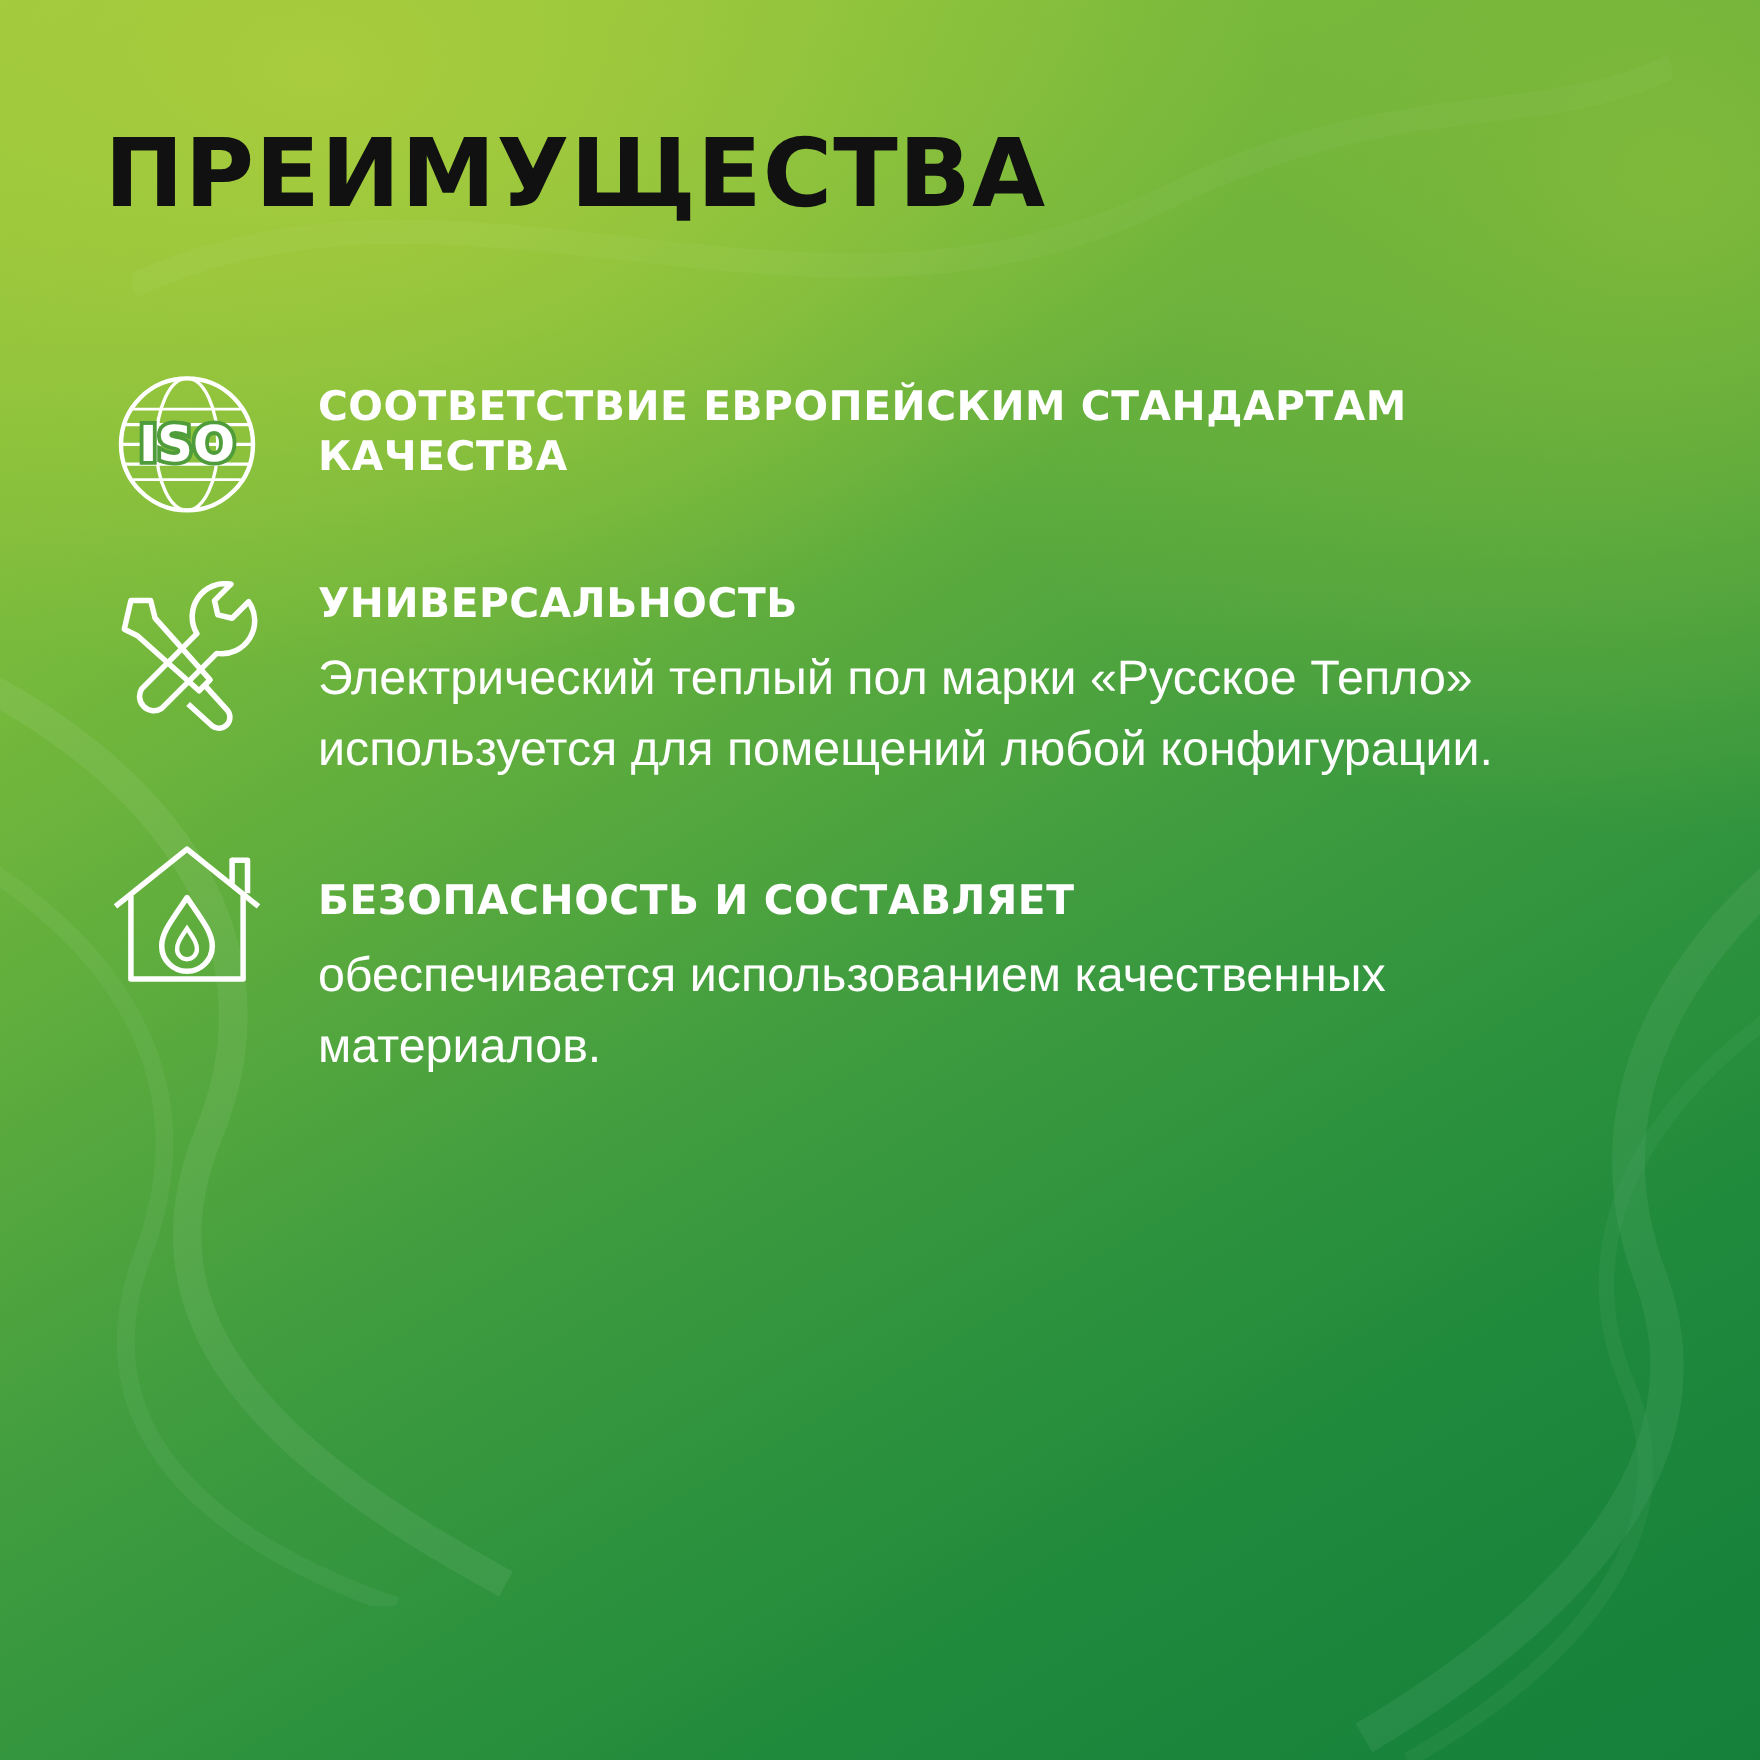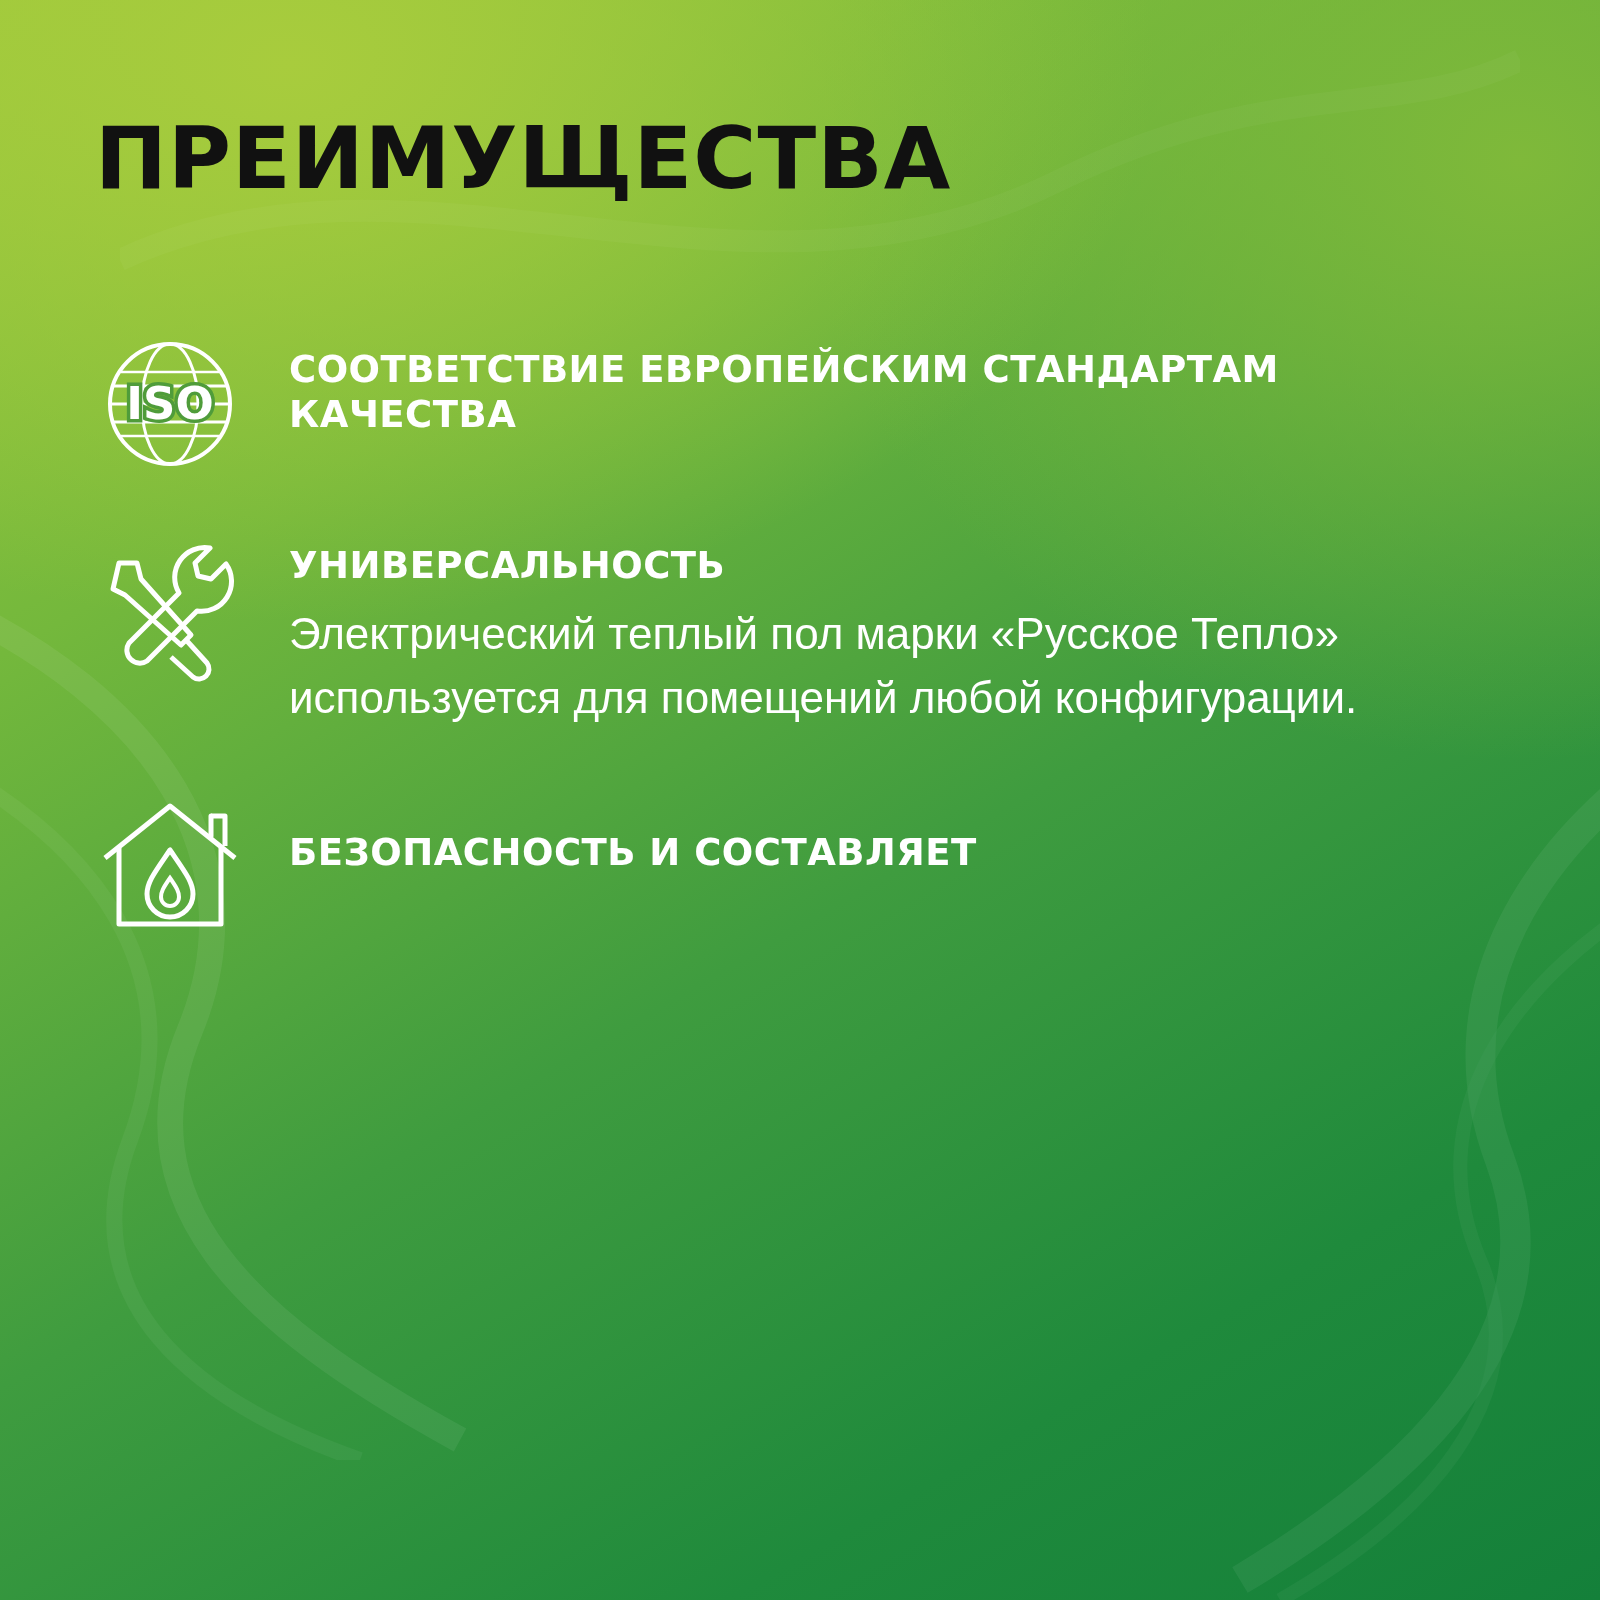--- a/index.html
+++ b/index.html
@@ -51,21 +51,21 @@
     letter-spacing: 1px;
     color: #111111;
     line-height: 1.0;
     margin-bottom: 128px;
     white-space: nowrap;
   }
 
   .features {
     display: flex;
     flex-direction: column;
-    gap: 62px;
+    gap: 45px;
     justify-content: space-between;
   }
 
   .feature {
     display: flex;
     align-items: flex-start;
     gap: 44px;
   }
 
   .icon-box {
@@ -180,19 +180,20 @@
             <path d="M10 66 L75 14 L140 66" stroke="#ffffff" stroke-width="5" stroke-linejoin="round" fill="none"></path>
             <path d="M24 56 V132 H126 V56" stroke="#ffffff" stroke-width="5" stroke-linejoin="round" fill="none"></path>
             <path d="M116 24 V44" stroke="#ffffff" stroke-width="5" stroke-linecap="round"></path>
             <path d="M116 24 H130 V54" stroke="#ffffff" stroke-width="5" stroke-linejoin="round" fill="none"></path>
             <path d="M75 58 C 60 80, 52 90, 52 102 a23 23 0 0 0 46 0 C 98 90, 90 80, 75 58 Z" stroke="#ffffff" stroke-width="5" stroke-linejoin="round" fill="none"></path>
             <path d="M75 86 C 68 96, 66 100, 66 105 a9 9 0 0 0 18 0 C 84 100, 82 96, 75 86 Z" stroke="#ffffff" stroke-width="4" fill="none"></path>
           </svg>
         </div>
         <div class="feature-text">
           <div class="feature-heading">БЕЗОПАСНОСТЬ И СОСТАВЛЯЕТ</div>
+          <div class="feature-body">обеспечивается использованием качественных материалов.</div>
         </div>
       </div>
 
 
     </div>
   </div>
 </div>
 
 </body></html>

